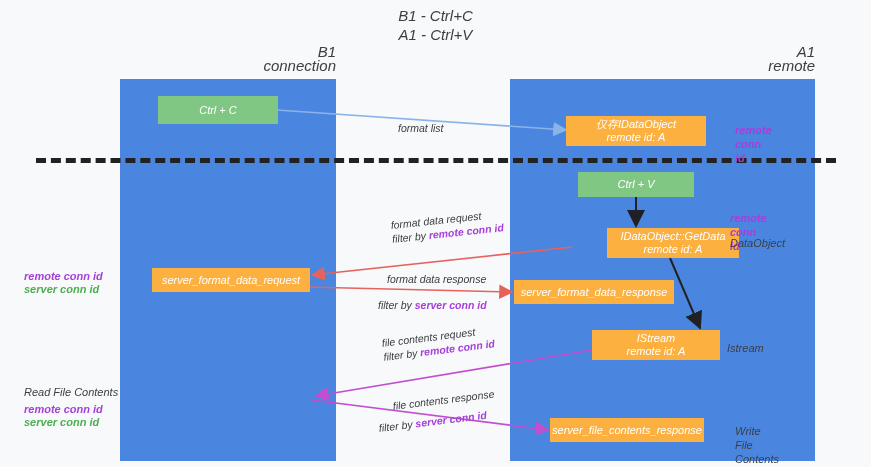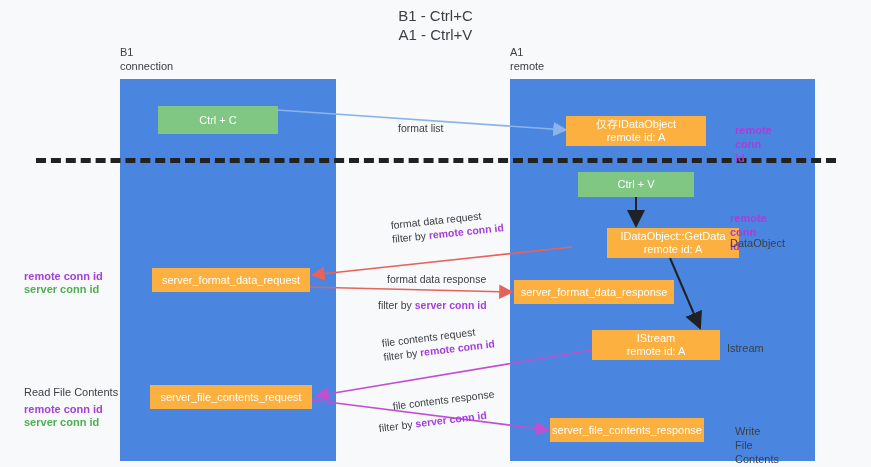--- a/index.html
+++ b/index.html
@@ -3,38 +3,38 @@
 <meta charset="utf-8">
 <style>
   html,body{margin:0;padding:0;}
   body{
     width:871px;height:467px;
     background:#f8f9fa;
     font-family:"Liberation Sans","DejaVu Sans",sans-serif;
     overflow:hidden;
     position:relative;
   }
-  #stage{position:absolute;left:0;top:0;width:751px;height:467px;}
+  #stage{position:absolute;left:0;top:0;width:751px;height:467px;font-style:italic;}
   
   .lane{
     position:absolute;
     background:#4a86e0;
   }
   #lane-b1{left:120px;top:79px;width:216px;height:382px;}
   #lane-a1{left:510px;top:79px;width:305px;height:382px;}
 
   
   #title{
     position:absolute;left:0;top:6px;width:871px;
     text-align:center;font-size:15px;color:#3c4043;line-height:19px;
   }
 
   
   .lane-head{
-    position:absolute;text-align:left;font-size:11px;color:#3c4043;
+    position:absolute;text-align:right;font-size:15px;color:#3c4043;
     line-height:14px;
   }
   #head-b1{left:120px;top:45px;width:216px;}
   #head-a1{left:510px;top:45px;width:305px;}
 
   
   .node{
     position:absolute;
     display:flex;align-items:center;justify-content:center;
     flex-direction:column;
@@ -115,21 +115,21 @@
 
     <line x1="670" y1="258" x2="700" y2="328" stroke="#202124" stroke-width="2" marker-end="url(#ar-blk)"></line>
 
     <line x1="592" y1="350" x2="316" y2="396" stroke="#c24fd0" stroke-width="1.6" marker-end="url(#ar-mag)"></line>
 
     <line x1="312" y1="400" x2="548" y2="430" stroke="#c24fd0" stroke-width="1.6" marker-end="url(#ar-mag)"></line>
   </svg>
 
   <div id="dashed"></div>
 
-  <div class="node green" style="left:158px;top:96px;width:120px;height:28px;margin-top:10px;">
+  <div class="node green" style="left:158px;top:96px;width:120px;height:28px;">
     <span>Ctrl + C</span>
   </div>
 
   <div class="node orange" style="left:566px;top:116px;width:140px;height:30px;">
     <span>仅存IDataObject</span>
     <span class="l2">remote id: A</span>
   </div>
 
   <div class="node green" style="left:578px;top:172px;width:116px;height:25px;">
     <span>Ctrl + V</span>
@@ -146,23 +146,20 @@
 
   <div class="node orange" style="left:514px;top:280px;width:160px;height:24px;">
     <span>server_format_data_response</span>
   </div>
 
   <div class="node orange" style="left:592px;top:330px;width:128px;height:30px;">
     <span>IStream</span>
     <span class="l2">remote id: A</span>
   </div>
 
-  <div class="node orange" style="left:150px;top:385px;width:162px;height:24px;">
-    <span>server_file_contents_request</span>
-  </div>
 
   <div class="node orange" style="left:550px;top:418px;width:154px;height:24px;">
     <span>server_file_contents_response</span>
   </div>
 
   <div class="edge-label" style="left:398px;top:101px;margin-top:20px;">format list</div>
 
   <div class="edge-label" style="left:390px;top:218px;transform:rotate(-6deg);transform-origin:left top;">
     <div>format data request</div>
     <div>

